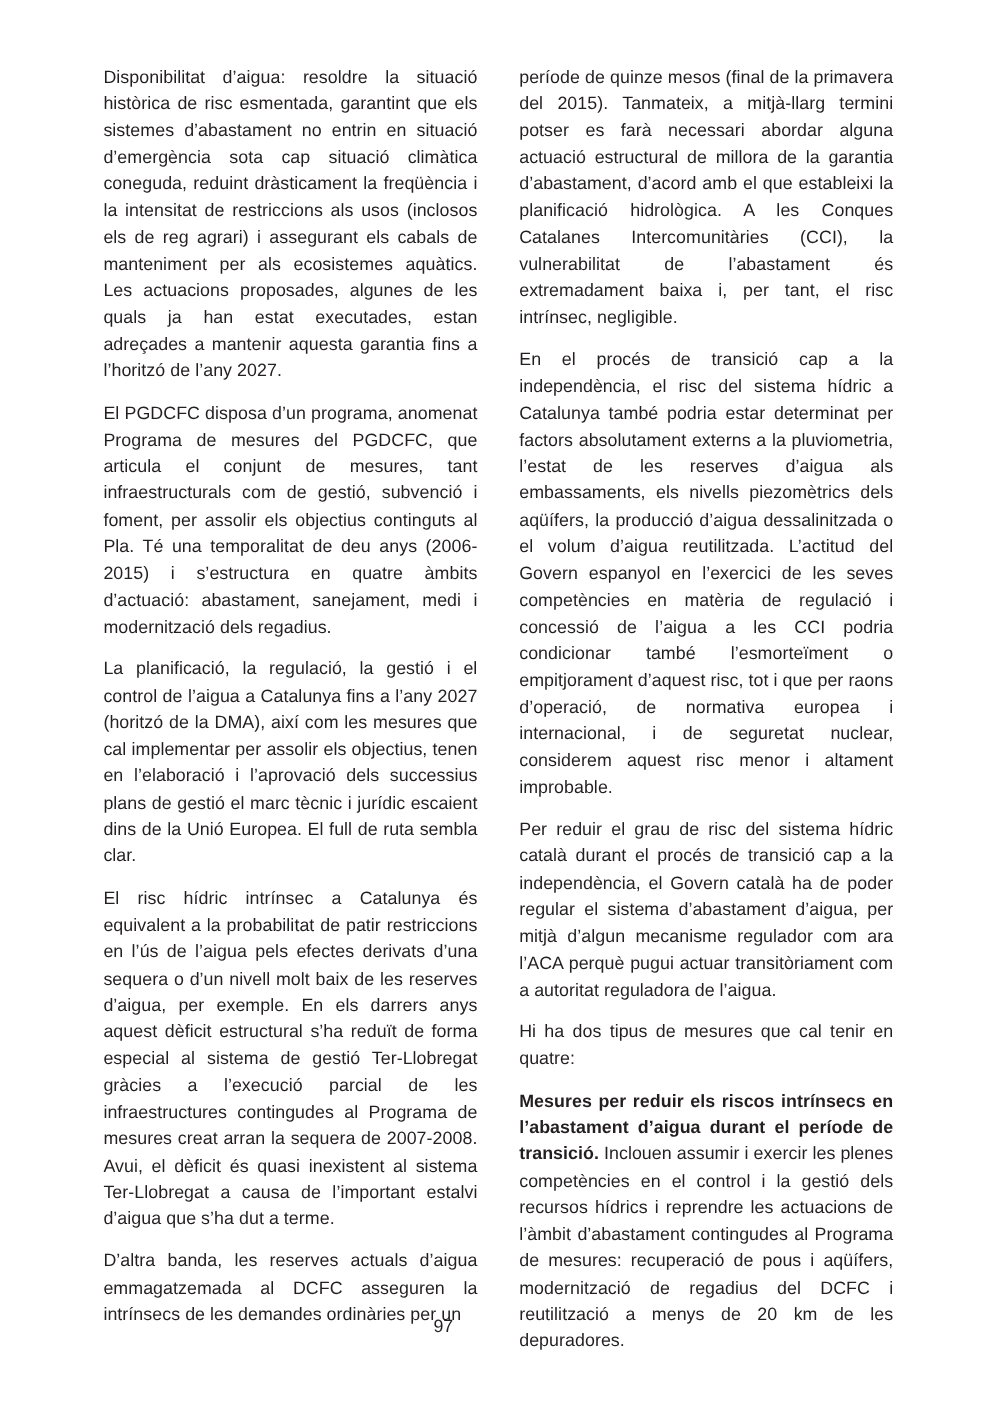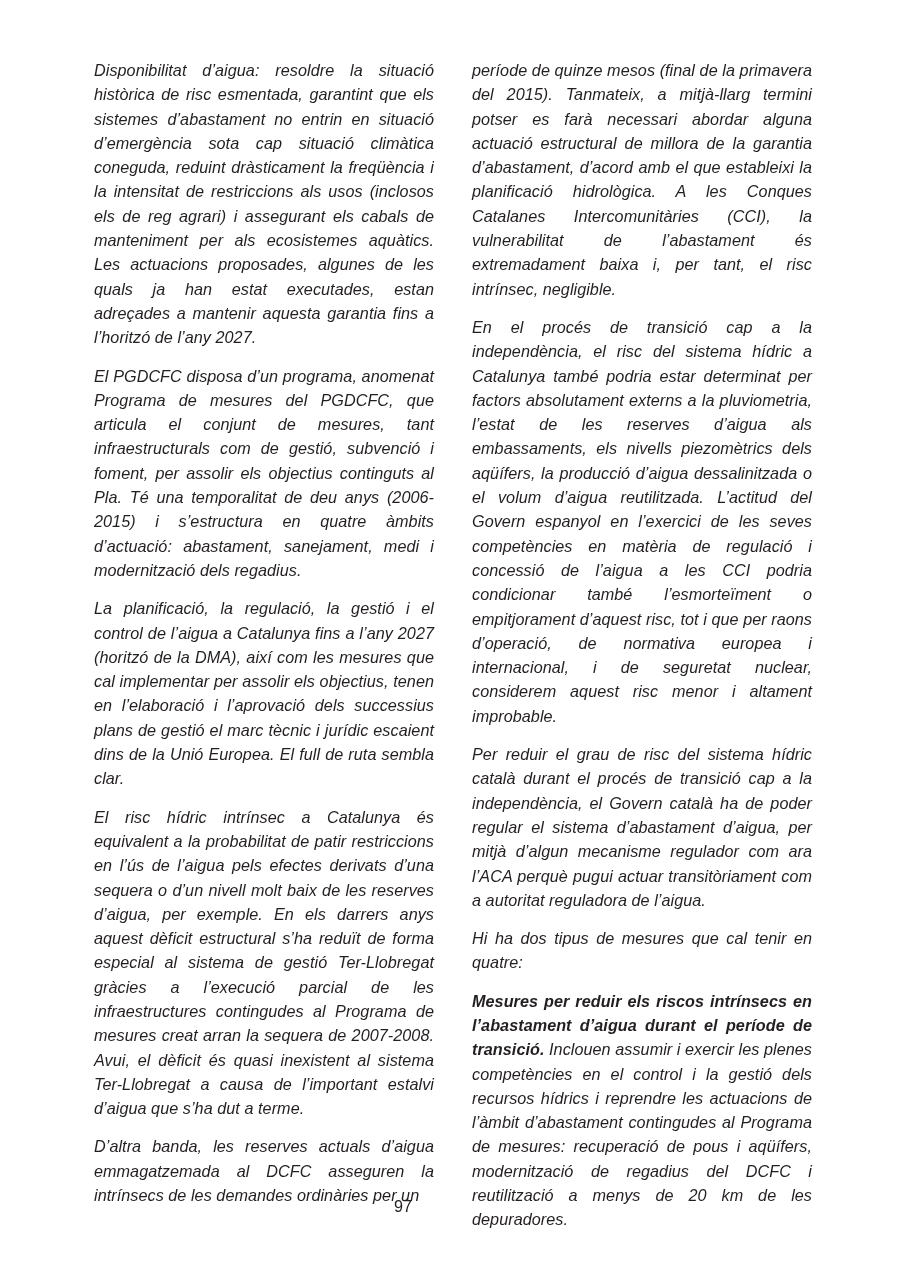--- a/index.html
+++ b/index.html
@@ -28,21 +28,20 @@
     top: 58px;
     width: 718px;
     height: 1110px;
     display: flex;
     flex-direction: row;
     justify-content: space-between;
   }
   .col {
     width: 340px;
     display: block;
-    font-style: italic;
   }
   p.para {
     margin: 0 0 14px 0;
     font-size: 16.2px;
     line-height: 24.3px;
     text-align: justify;
     text-justify: inter-word;
     color: #231f20;
     letter-spacing: 0.05px;
     word-spacing: 0px;

